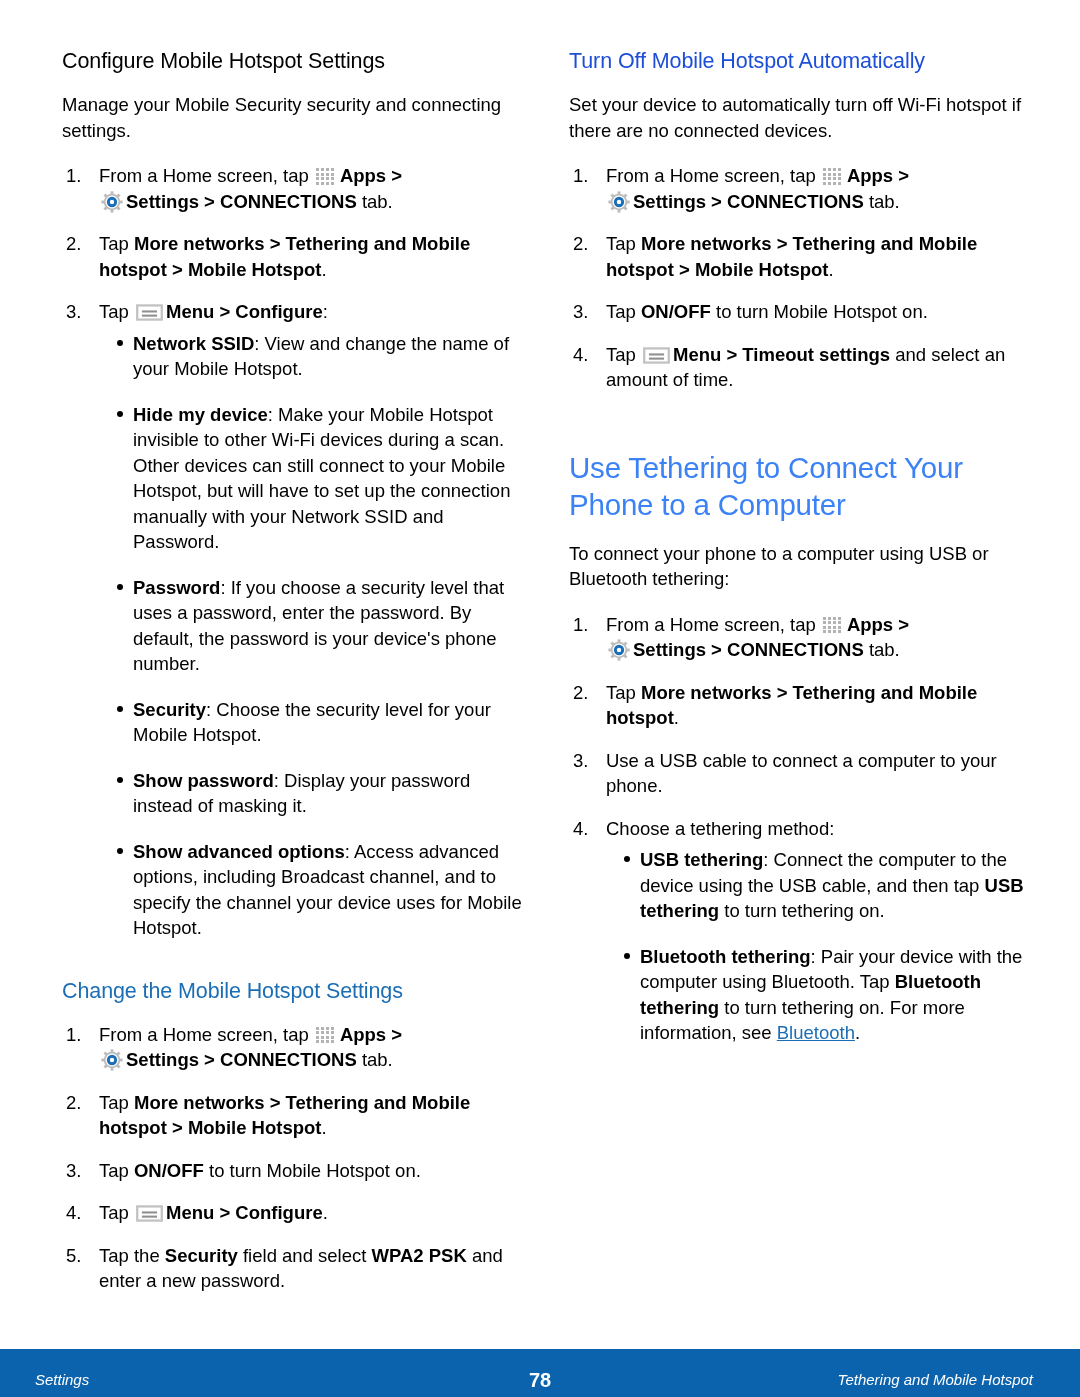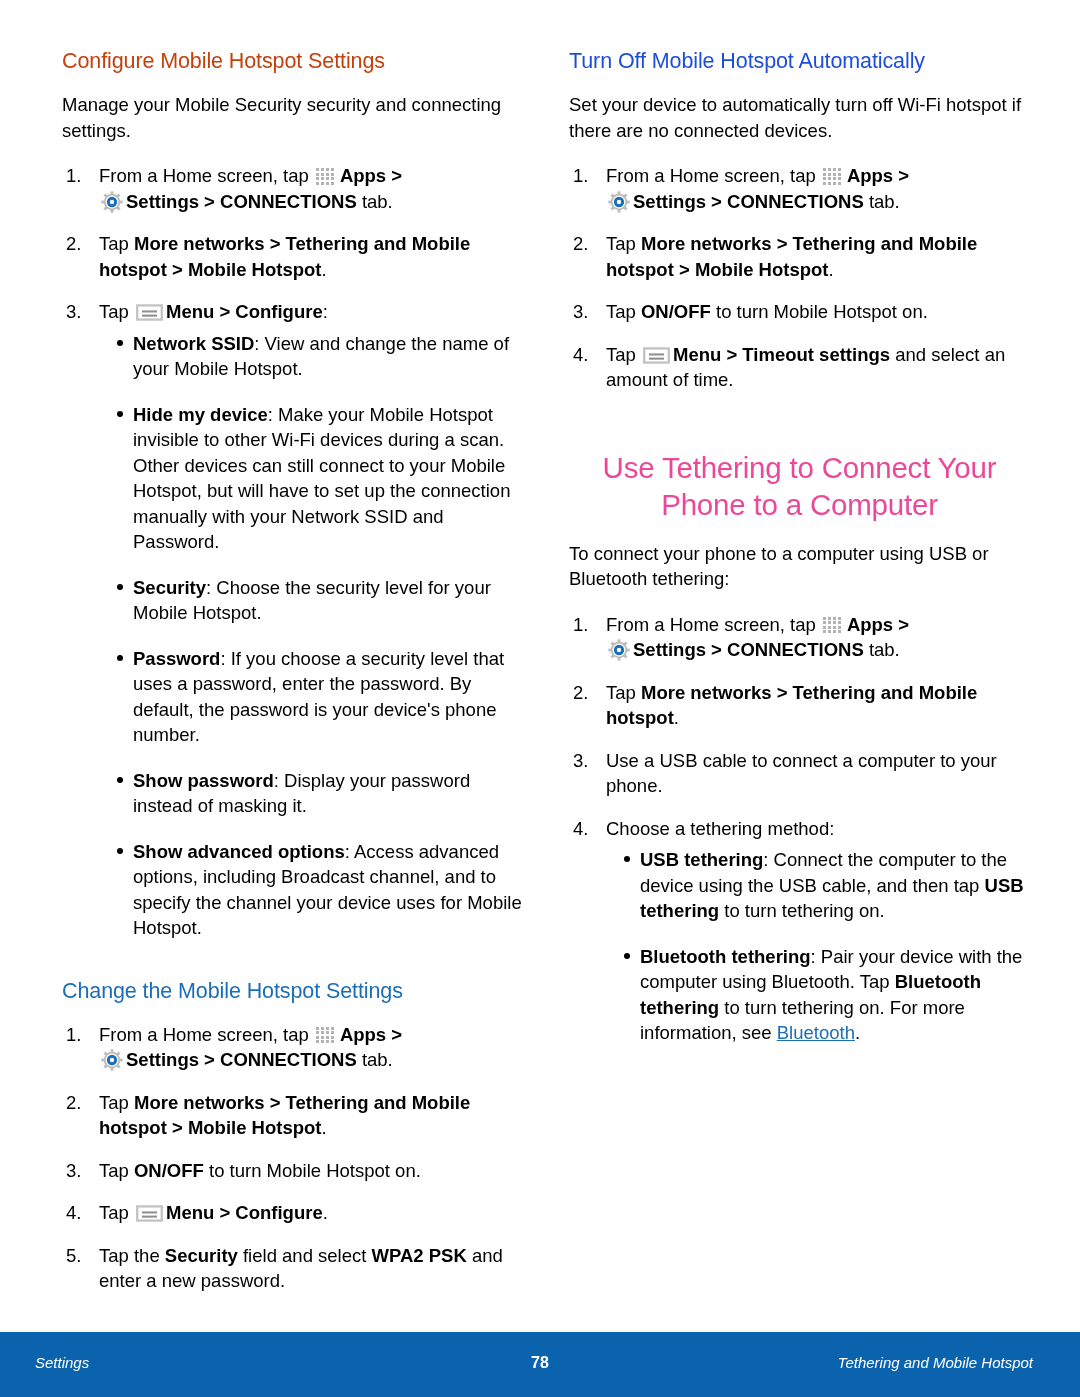--- a/index.html
+++ b/index.html
@@ -148,21 +148,21 @@
     height: 17px;
     vertical-align: -3px;
   }
 
   
   .footer-bar {
     position: absolute;
     left: 0;
     bottom: 0;
     width: 1080px;
-    height: 65px;
+    height: 48px;
     background: #0b62ad;
   }
   .footer-inner {
     position: relative;
     width: 1080px;
     height: 65px;
   }
   .footer-left, .footer-center, .footer-right {
     position: absolute;
     top: 22px;
@@ -170,34 +170,34 @@
     font-style: italic;
     font-size: 15px;
     line-height: 18px;
   }
   .footer-left { left: 35px; }
   .footer-center {
     left: 0; width: 1080px;
     text-align: center;
     font-style: normal;
     font-weight: bold;
-    font-size: 16px;
+    font-size: 20px;
   }
   .footer-right { right: 47px; }
 </style>
 </head>
 <body>
 
 <div class="page">
 
   <div class="columns">
 
     <div class="col">
 
-      <h2 class="doc-h2" style="color: #c2410c;">Configure Mobile Hotspot Settings</h2>
+      <h2 class="doc-h2" style="color: #000000;">Configure Mobile Hotspot Settings</h2>
 
       <p class="body">Manage your Mobile Security security and connecting settings.</p>
 
       <ol class="steps">
           <li><span class="num">1.</span>From a Home screen, tap <span class="icon-inline apps-icon"><i style="left: 0px; top: 1px;"></i><i style="left: 5px; top: 1px;"></i><i style="left: 10px; top: 1px;"></i><i style="left: 15px; top: 1px;"></i><i style="left: 0px; top: 5.5px;"></i><i style="left: 5px; top: 5.5px;"></i><i style="left: 10px; top: 5.5px;"></i><i style="left: 15px; top: 5.5px;"></i><i style="left: 0px; top: 10px;"></i><i style="left: 5px; top: 10px;"></i><i style="left: 10px; top: 10px;"></i><i style="left: 15px; top: 10px;"></i><i style="left: 0px; top: 14.5px;"></i><i style="left: 5px; top: 14.5px;"></i><i style="left: 10px; top: 14.5px;"></i><i style="left: 15px; top: 14.5px;"></i></span><b>Apps &gt; </b><br><svg viewBox="0 0 24 24" class="icon-inline gear-icon">
               <g>
                 <rect x="10.4" y="0.4" width="3.2" height="5" fill="#bdbdbd" transform="rotate(0 12 12)"></rect>
                 <rect x="10.4" y="0.4" width="3.2" height="5" fill="#bdbdbd" transform="rotate(45 12 12)"></rect>
                 <rect x="10.4" y="0.4" width="3.2" height="5" fill="#bdbdbd" transform="rotate(90 12 12)"></rect>
                 <rect x="10.4" y="0.4" width="3.2" height="5" fill="#bdbdbd" transform="rotate(135 12 12)"></rect>
@@ -212,22 +212,22 @@
               <circle cx="12" cy="12" r="2.4" fill="#ffffff"></circle>
             </svg><b>Settings &gt; CONNECTIONS</b> tab.</li>
           <li><span class="num">2.</span>Tap <b>More networks &gt; Tethering and Mobile hotspot &gt; Mobile Hotspot</b>.</li>
           <li><span class="num">3.</span>Tap <svg viewBox="0 0 28 18" class="icon-inline menu-icon">
               <rect x="1" y="1.5" width="26" height="15" fill="none" stroke="#c2c2c2" stroke-width="2.4"></rect>
               <rect x="6" y="6.8" width="16" height="2.2" fill="#8f8f8f"></rect>
               <rect x="6" y="11.2" width="16" height="2.2" fill="#8f8f8f"></rect>
             </svg><b>Menu &gt; Configure</b>:<ul class="bullets">
               <li><span class="dot"></span><b>Network SSID</b>: View and change the name of your Mobile Hotspot.</li>
               <li><span class="dot"></span><b>Hide my device</b>: Make your Mobile Hotspot invisible to other Wi-Fi devices during a scan. Other devices can still connect to your Mobile Hotspot, but will have to set up the connection manually with your Network SSID and Password.</li>
+              <li><span class="dot"></span><b>Password</b>: If you choose a security level that uses a password, enter the password. By default, the password is your device's phone number.</li>
               <li><span class="dot"></span><b>Security</b>: Choose the security level for your Mobile Hotspot.</li>
-              <li><span class="dot"></span><b>Password</b>: If you choose a security level that uses a password, enter the password. By default, the password is your device's phone number.</li>
               <li><span class="dot"></span><b>Show password</b>: Display your password instead of masking it.</li>
               <li><span class="dot"></span><b>Show advanced options</b>: Access advanced options, including Broadcast channel, and to specify the channel your device uses for Mobile Hotspot.</li>
             </ul></li>
         </ol>
 
       <div class="spacer-before-h2"></div>
 
       <h2 class="doc-h2" style="color: rgb(27, 110, 181);">Change the Mobile Hotspot Settings</h2>
 
       <ol class="steps">
@@ -286,21 +286,21 @@
           <li><span class="num">3.</span>Tap <b>ON/OFF</b> to turn Mobile Hotspot on.</li>
           <li><span class="num">4.</span>Tap <svg viewBox="0 0 28 18" class="icon-inline menu-icon">
               <rect x="1" y="1.5" width="26" height="15" fill="none" stroke="#c2c2c2" stroke-width="2.4"></rect>
               <rect x="6" y="6.8" width="16" height="2.2" fill="#8f8f8f"></rect>
               <rect x="6" y="11.2" width="16" height="2.2" fill="#8f8f8f"></rect>
             </svg><b>Menu &gt; Timeout settings</b> and select an amount of time.</li>
         </ol>
 
       <div class="spacer-before-h1"></div>
 
-      <h1 class="doc-h1" style="color: #ec4899; text-align: center;">Use Tethering to Connect Your Phone to a Computer</h1>
+      <h1 class="doc-h1" style="color: #3b82f6;">Use Tethering to Connect Your Phone to a Computer</h1>
 
       <p class="body">To connect your phone to a computer using USB or Bluetooth tethering:</p>
 
       <ol class="steps">
           <li><span class="num">1.</span>From a Home screen, tap <span class="icon-inline apps-icon"><i style="left: 0px; top: 1px;"></i><i style="left: 5px; top: 1px;"></i><i style="left: 10px; top: 1px;"></i><i style="left: 15px; top: 1px;"></i><i style="left: 0px; top: 5.5px;"></i><i style="left: 5px; top: 5.5px;"></i><i style="left: 10px; top: 5.5px;"></i><i style="left: 15px; top: 5.5px;"></i><i style="left: 0px; top: 10px;"></i><i style="left: 5px; top: 10px;"></i><i style="left: 10px; top: 10px;"></i><i style="left: 15px; top: 10px;"></i><i style="left: 0px; top: 14.5px;"></i><i style="left: 5px; top: 14.5px;"></i><i style="left: 10px; top: 14.5px;"></i><i style="left: 15px; top: 14.5px;"></i></span><b>Apps &gt; </b><br><svg viewBox="0 0 24 24" class="icon-inline gear-icon">
               <g>
                 <rect x="10.4" y="0.4" width="3.2" height="5" fill="#bdbdbd" transform="rotate(0 12 12)"></rect>
                 <rect x="10.4" y="0.4" width="3.2" height="5" fill="#bdbdbd" transform="rotate(45 12 12)"></rect>
                 <rect x="10.4" y="0.4" width="3.2" height="5" fill="#bdbdbd" transform="rotate(90 12 12)"></rect>
                 <rect x="10.4" y="0.4" width="3.2" height="5" fill="#bdbdbd" transform="rotate(135 12 12)"></rect>

